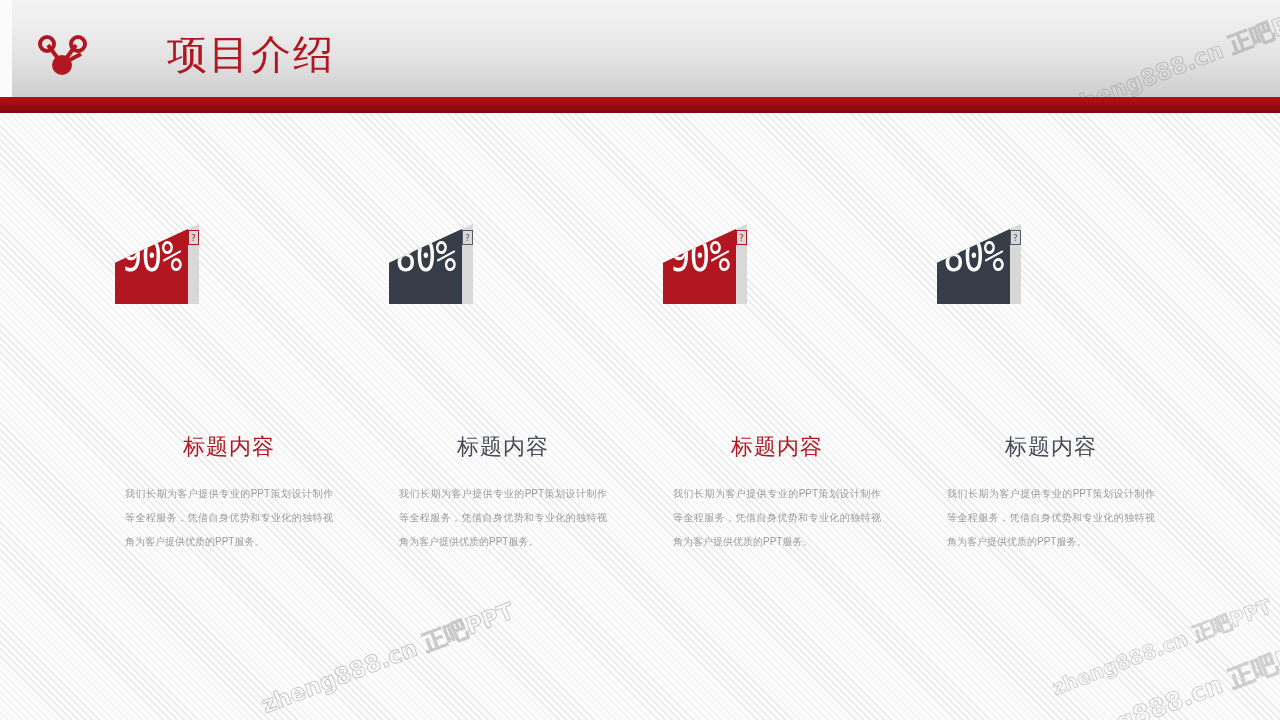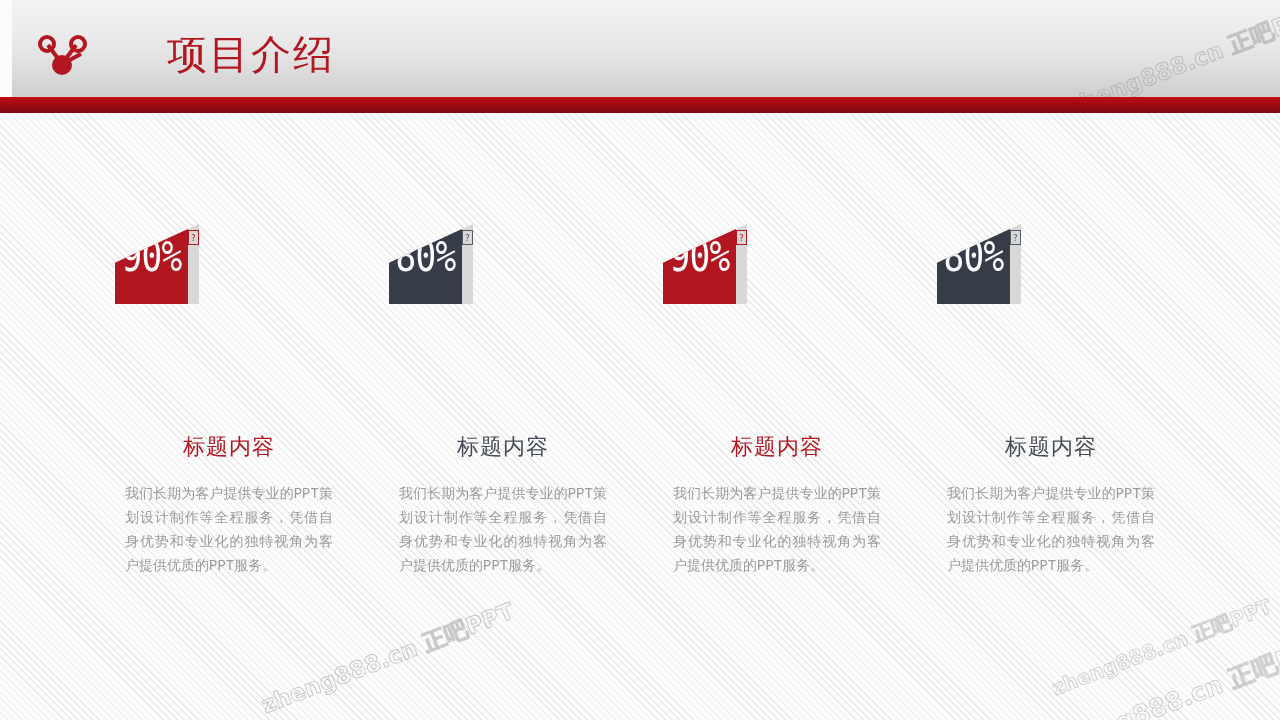--- a/index.html
+++ b/index.html
@@ -198,22 +198,22 @@
     margin-top: 36px;
     font-family: "DejaVu Sans", "Liberation Sans", sans-serif;
     font-size: 22px;
     line-height: 26px;
     letter-spacing: 1px;
     text-align: right;
   }
   .col-body {
     margin-top: 22px;
     width: 208px;
-    font-family: Liberation Mono, monospace;
-    font-size: 14px;
+    font-family: Liberation Sans, sans-serif;
+    font-size: 10px;
     line-height: 24px;
     color: #9a9a9a;
     text-align: justify;
     text-justify: inter-character;
   }
 </style>
 </head>
 <body>
 
 <div id="slide">

